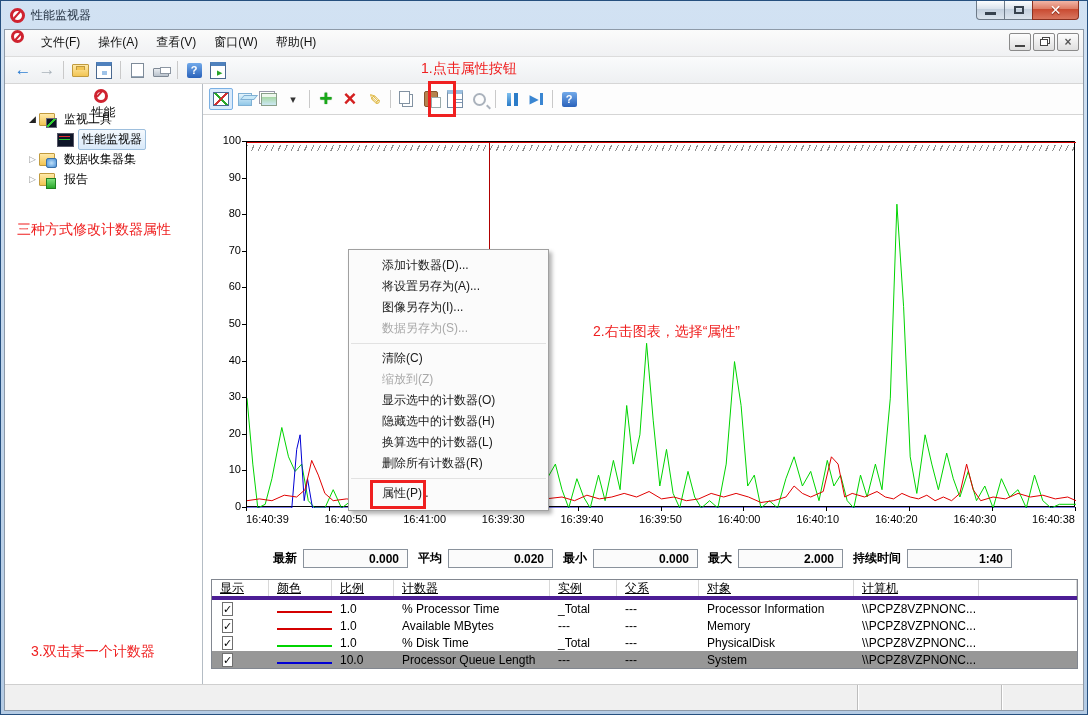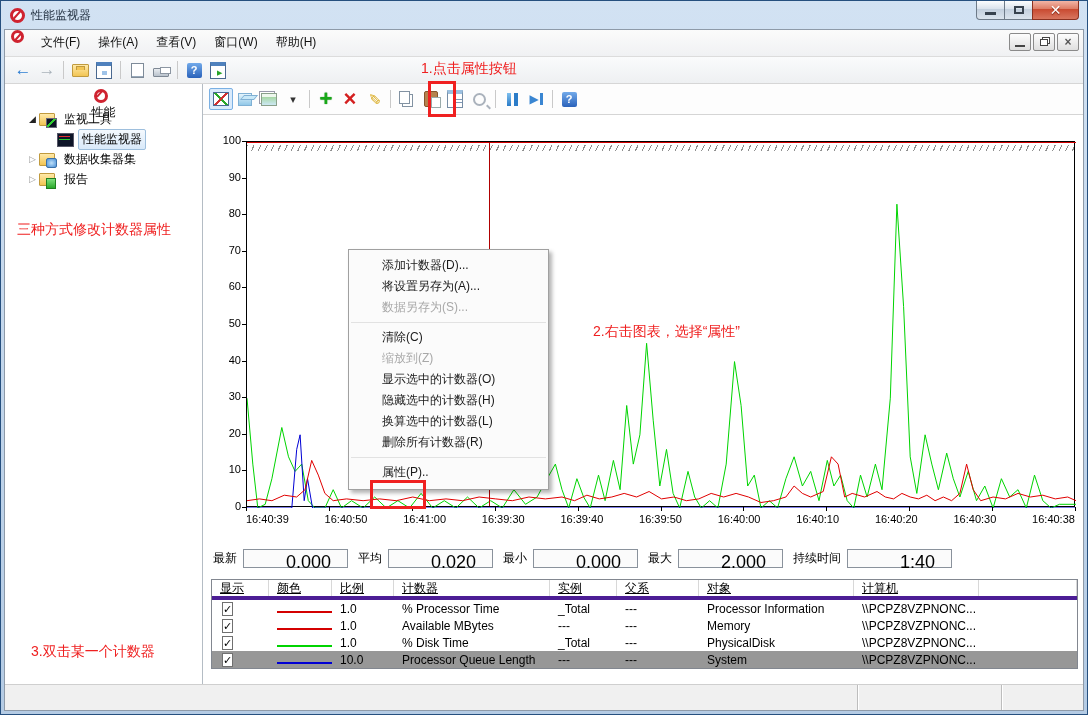--- a/index.html
+++ b/index.html
@@ -107,23 +107,23 @@
   .plot { position:absolute; left:43px; top:26px; width:829px; height:366px; border:1px solid #000; background:#fff;}
   .hatch { position:absolute; left:0; top:3px; width:100%; height:6px;
      background:repeating-linear-gradient(115deg,#909090 0 1px,transparent 1px 6px); }
   .time-marker { position:absolute; top:0; width:1px; height:100%; background:#b00000; }
   .ylabel { position:absolute; width:38px; text-align:right; font-size:11px; color:#000;}
   .ytick { position:absolute; width:4px; height:1px; background:#000; left:39px;}
   .xtick { position:absolute; width:1px; height:4px; background:#000;}
   .xlabels { position:absolute; left:43px; top:398px; width:829px; display:flex; justify-content:space-between;}
   .xlabel { font-size:11px; color:#000; white-space:nowrap;}
 
-  .stats-bar { position:absolute; top:462px; left:0; right:1px; height:24px; display:flex; align-items:center; justify-content:flex-start; padding-right:10px; font-size:12px;}
+  .stats-bar { position:absolute; top:462px; left:0; right:1px; height:24px; display:flex; align-items:center; justify-content:center; padding-right:10px; font-size:12px;font-weight:bold;}
   .stat-label { margin:0 6px 0 10px; color:#000;}
-  .stat-field { width:105px; height:19px; border:1px solid #8a929c; background:#fbfbfb; text-align:right; padding:2px 16px 0 0; font-size:18px;}
+  .stat-field { width:105px; height:19px; border:1px solid #8a929c; background:#fbfbfb; text-align:right; padding:2px 8px 0 0; font-size:12px;}
 
   .table-wrap { position:absolute; top:495px; left:8px; width:867px; border:1px solid #828790; background:#fff; font-size:12px;}
   .trow { display:grid; grid-template-columns:57px 63px 62px 156px 67px 82px 155px 125px 1fr; align-items:center; height:17px;}
   .trow.thead { height:20px; border-bottom:4px solid #4c1d95;text-decoration:underline;}
   .thead .tcell { border-right:1px solid #d8d8d8; height:100%; display:flex; align-items:center; font-weight:normal;}
   .tcell { padding-left:8px; white-space:nowrap; overflow:hidden;}
   .trow.sel { background:#979797;}
   .cbx { width:13px; height:13px; background:#fff; border:1px solid #707070; font-size:11px; line-height:11px; text-align:center; color:#000; margin-left:2px;}
   .swatch { width:56px; height:2px; display:inline-block;}
 
@@ -442,20 +442,21 @@
       <div class="sb-fill"></div>
       <div class="sb-seg sb-a"></div>
       <div class="sb-seg sb-b"></div>
     </div>
 
   </div>
 
   <div class="context-menu" id="context-menu">
       <div class="cm-item">添加计数器(D)...</div>
       <div class="cm-item">将设置另存为(A)...</div>
+      <div class="cm-item">图像另存为(I)...</div>
       <div class="cm-item disabled">数据另存为(S)...</div>
       <div class="cm-sep"></div>
       <div class="cm-item">清除(C)</div>
       <div class="cm-item disabled">缩放到(Z)</div>
       <div class="cm-item">显示选中的计数器(O)</div>
       <div class="cm-item">隐藏选中的计数器(H)</div>
       <div class="cm-item">换算选中的计数器(L)</div>
       <div class="cm-item">删除所有计数器(R)</div>
       <div class="cm-sep"></div>
       <div class="cm-item">属性(P)..</div>

